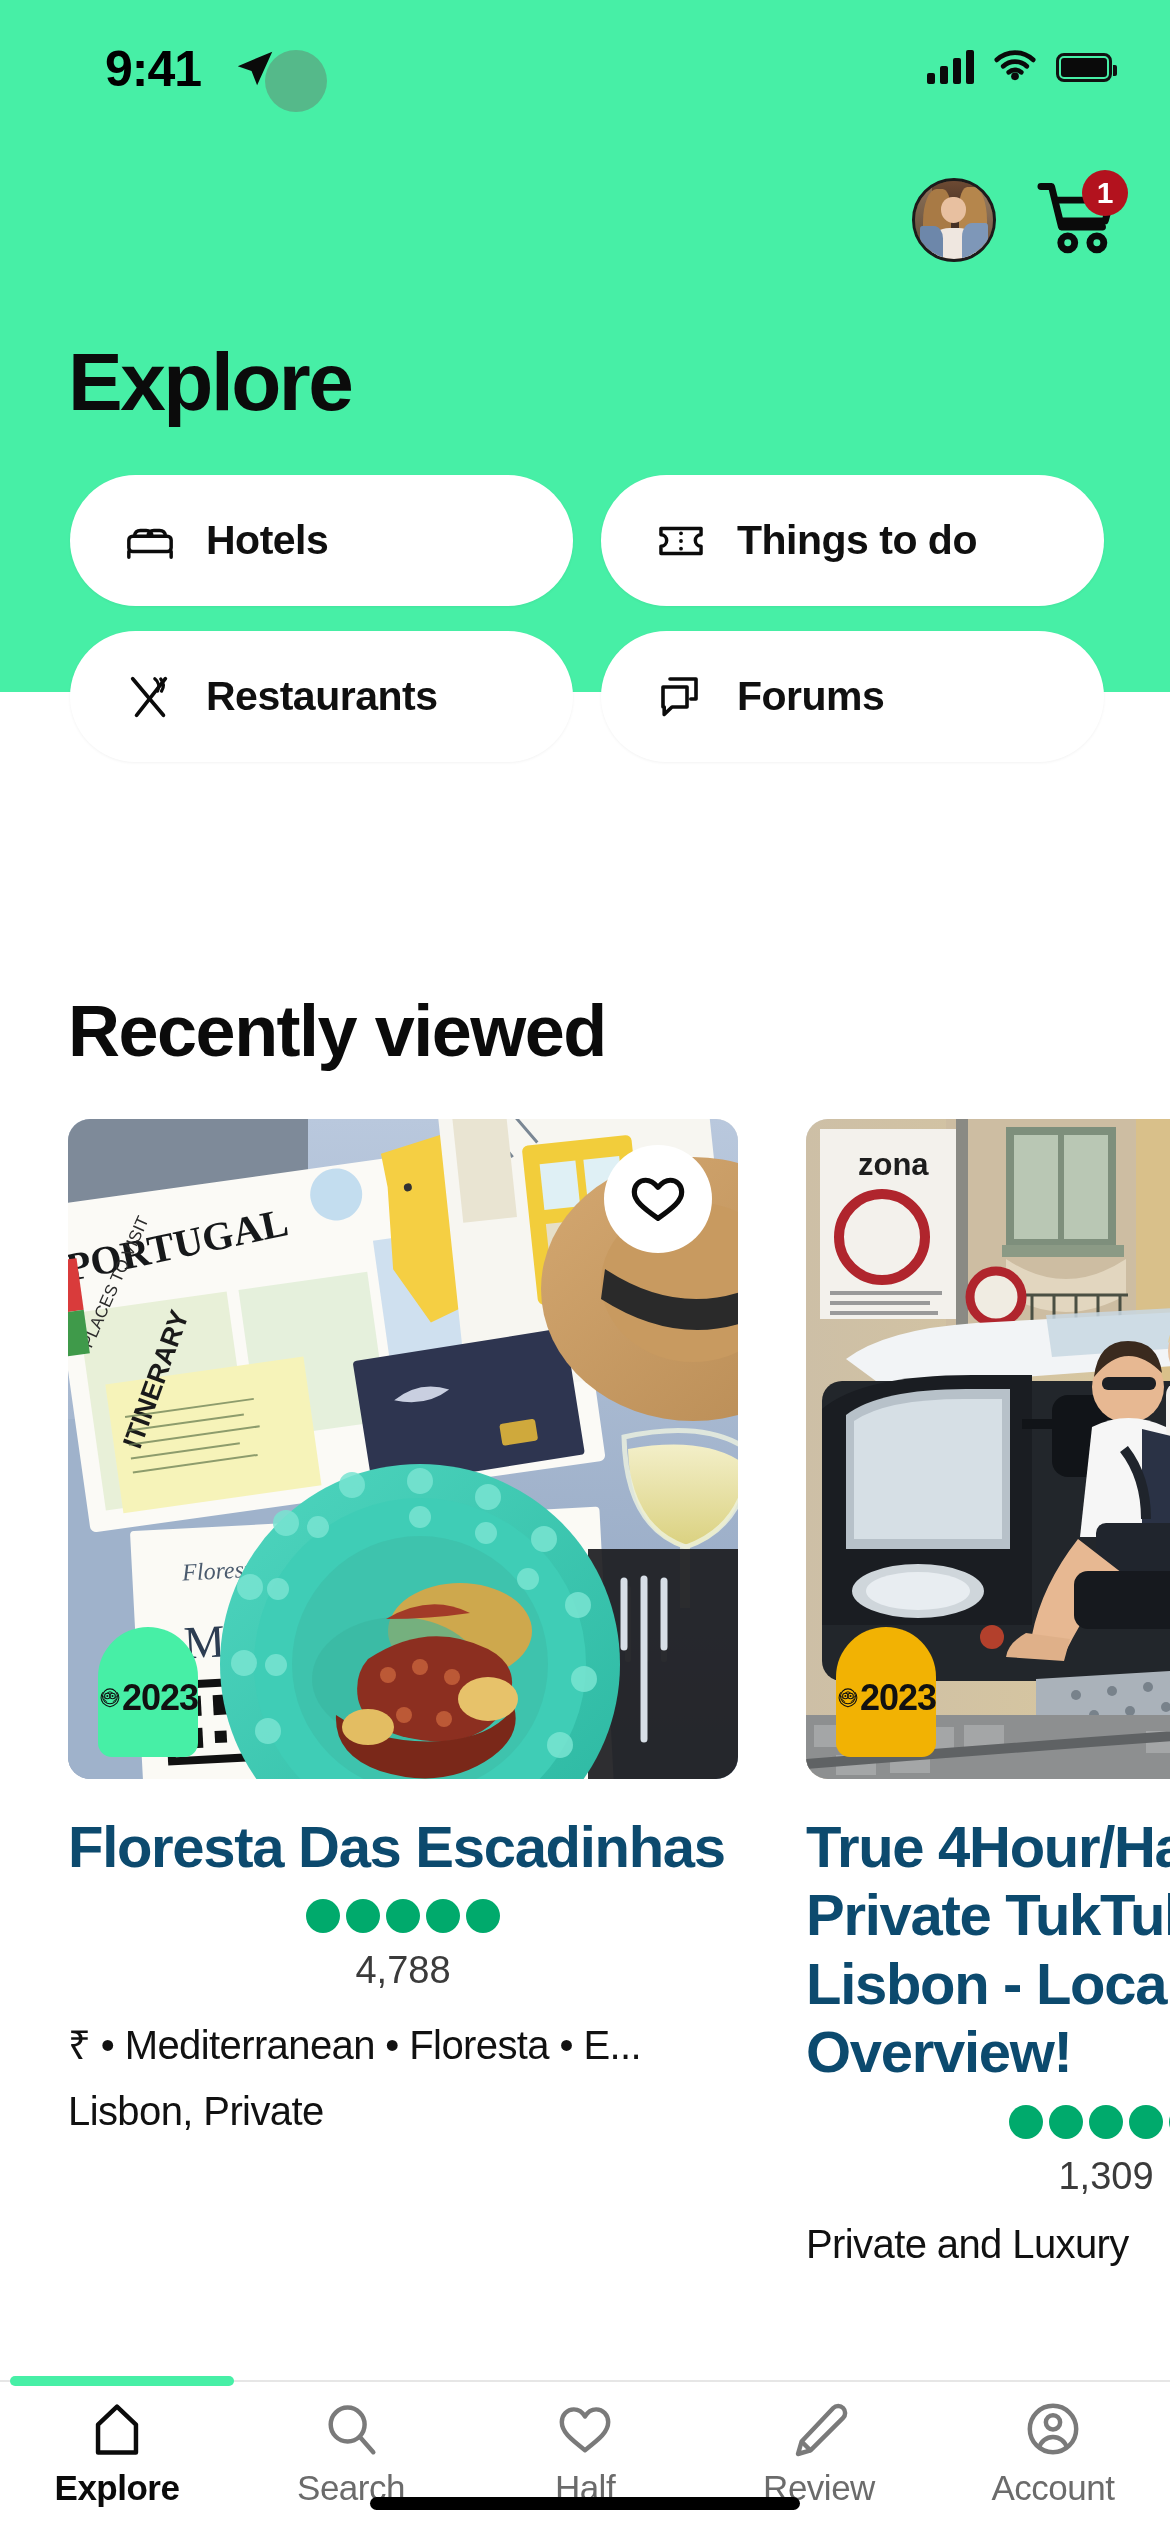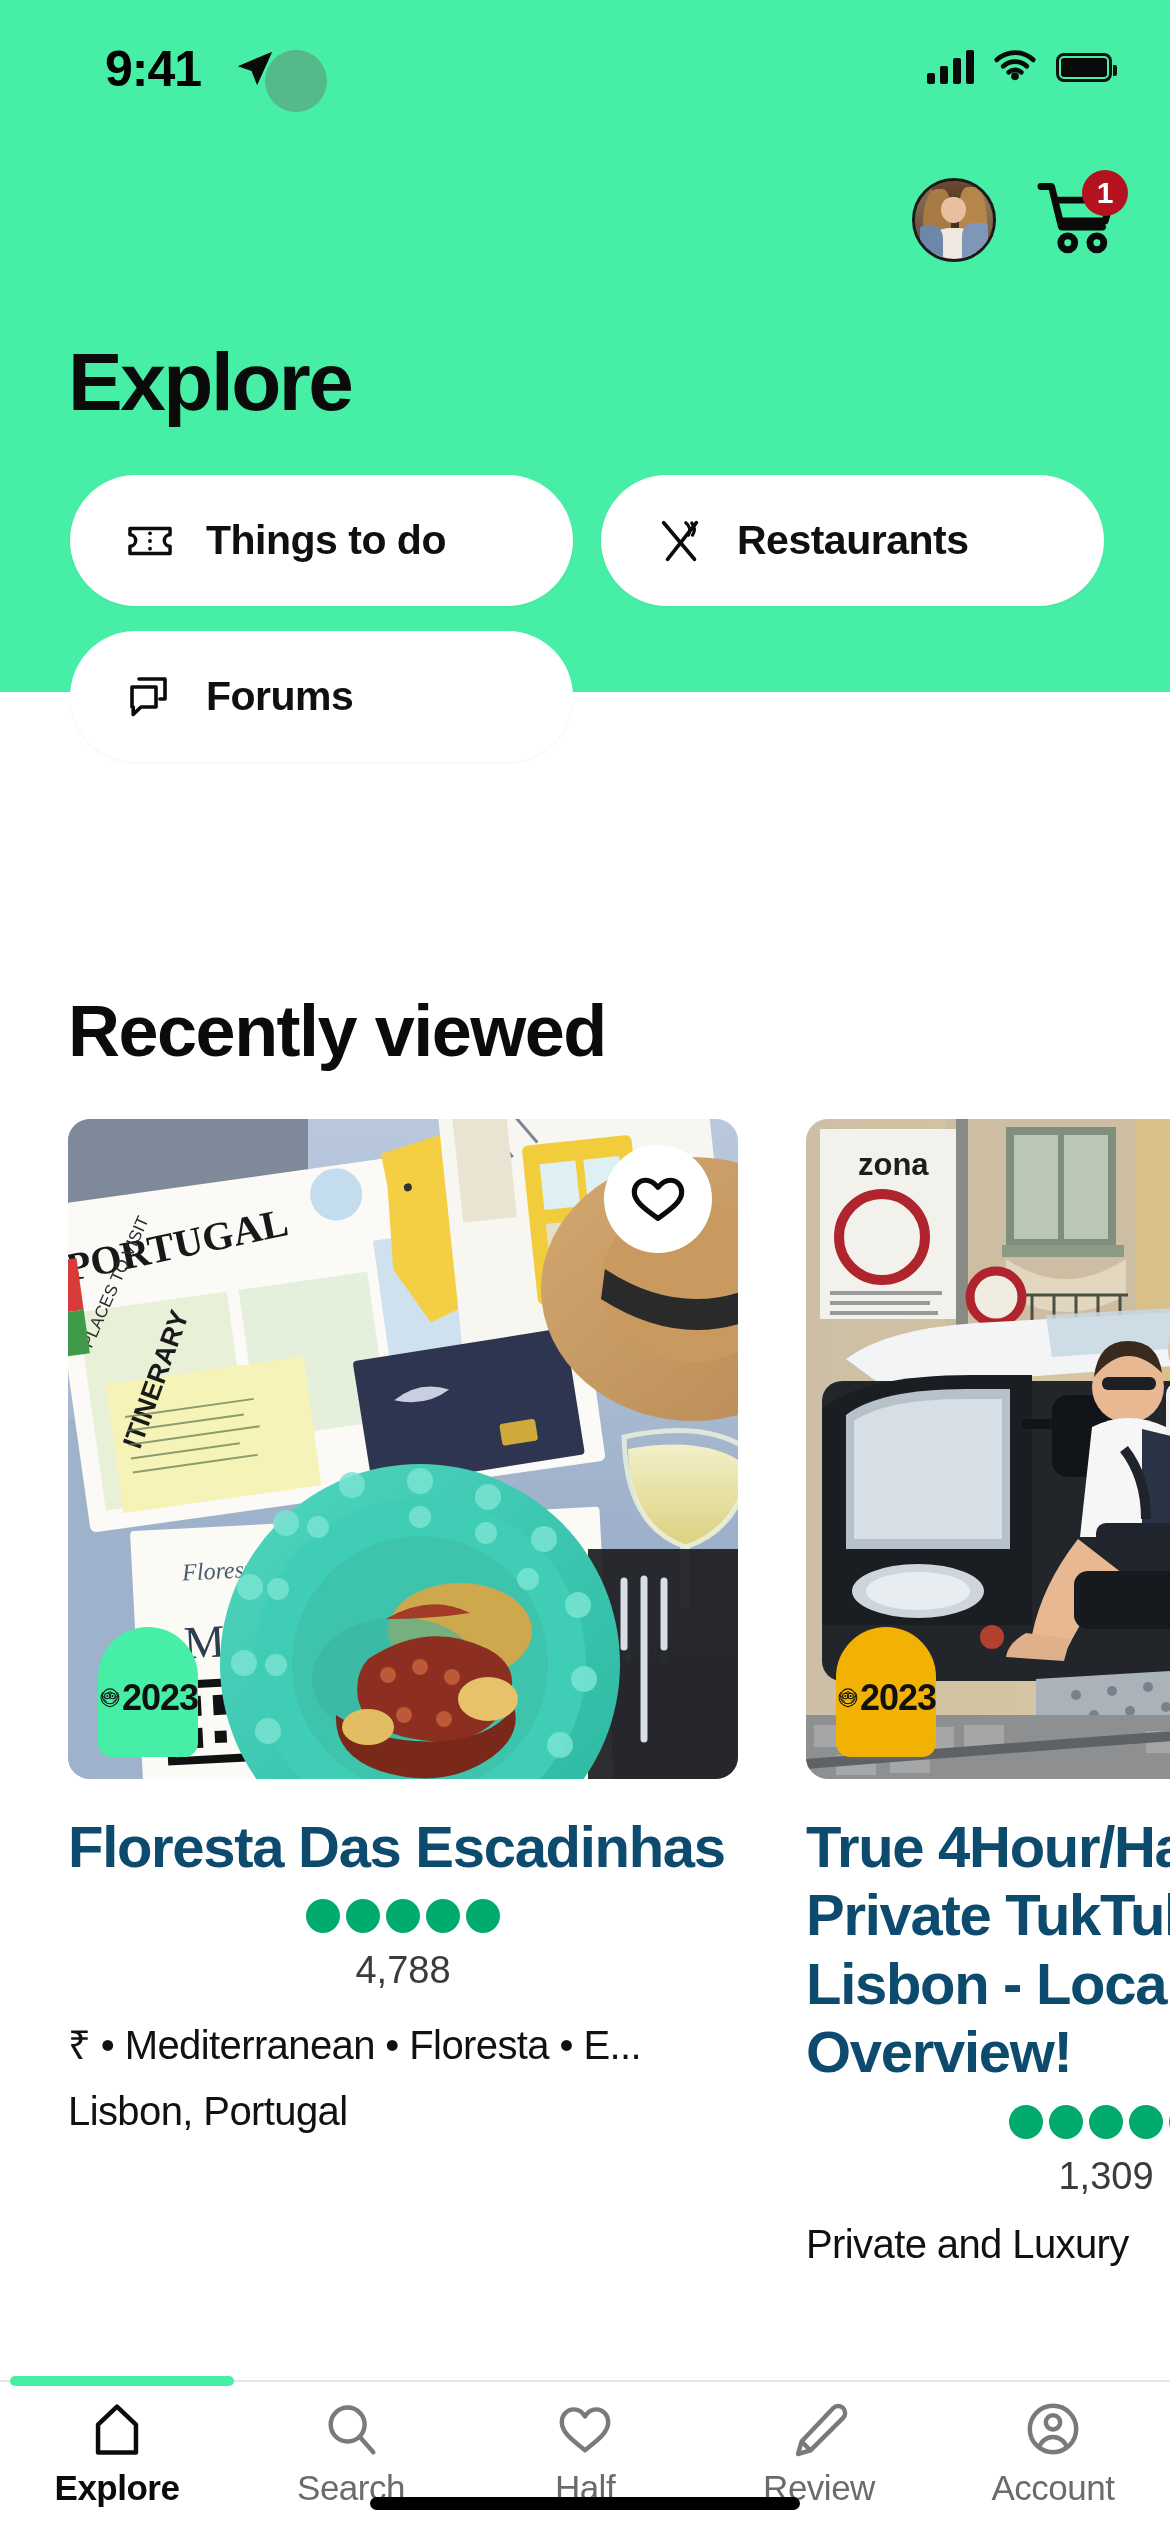--- a/index.html
+++ b/index.html
@@ -194,20 +194,31 @@
           <circle cx="9.6" cy="19.5" r="2.1" stroke="#0a0a0a" stroke-width="2.1" fill="none"></circle>
           <circle cx="18.4" cy="19.5" r="2.1" stroke="#0a0a0a" stroke-width="2.1" fill="none"></circle>
         </svg>
       </div>
     </div>
 
     <div class="page-title">Explore</div>
 
     <div class="cats">
 
+      <div class="pill">
+        <span class="icn">
+          <svg width="50" height="44" viewBox="0 0 26 22">
+            <rect x="2" y="8.5" width="22" height="8" rx="2" stroke="#0b0b0b" stroke-width="1.8" fill="none"></rect>
+            <path d="M5 8.5c0-2 1.3-3 3-3h3c1.7 0 3 1 3 3" stroke="#0b0b0b" stroke-width="1.8" fill="none"></path>
+            <path d="M12 8.5c0-2 1.3-3 3-3h3c1.7 0 3 1 3 3" stroke="#0b0b0b" stroke-width="1.8" fill="none"></path>
+            <path d="M2 16.5v3M24 16.5v3" stroke="#0b0b0b" stroke-width="1.8" stroke-linecap="round"></path>
+          </svg>
+        </span>
+        <span class="label">Hotels</span>
+      </div>
 
       <div class="pill">
         <span class="icn">
           <svg width="50" height="42" viewBox="0 0 26 22">
             <path d="M2.5 4.5h21v3.2a3 3 0 0 0 0 6v3.8h-21v-3.8a3 3 0 0 0 0-6z" stroke="#0b0b0b" stroke-width="1.8" fill="none" stroke-linejoin="round"></path>
             <circle cx="13" cy="7" r="1" fill="#0b0b0b"></circle>
               <circle cx="13" cy="11" r="1" fill="#0b0b0b"></circle>
               <circle cx="13" cy="15" r="1" fill="#0b0b0b"></circle>
           </svg>
         </span>
@@ -409,21 +420,21 @@
         <span class="dots">
             <i></i>
             <i></i>
             <i></i>
             <i></i>
             <i></i>
           </span>
         <span class="rev-count">4,788</span>
       </div>
       <div class="card-meta">₹ • Mediterranean • Floresta • E...</div>
-      <div class="card-meta2">Lisbon, Portugal</div>
+      <div class="card-meta2">Lisbon, Private</div>
     </div>
 
     <div class="card second">
       <div class="card-img">
         <svg width="600" height="660" viewBox="0 0 600 660" preserveAspectRatio="none">
           <defs>
             <linearGradient id="wallB" x1="0" y1="0" x2="1" y2="0">
               <stop offset="0" stop-color="#cdbfa6"></stop>
                 <stop offset=".55" stop-color="#d8c79f"></stop>
                 <stop offset="1" stop-color="#c9b68d"></stop>

